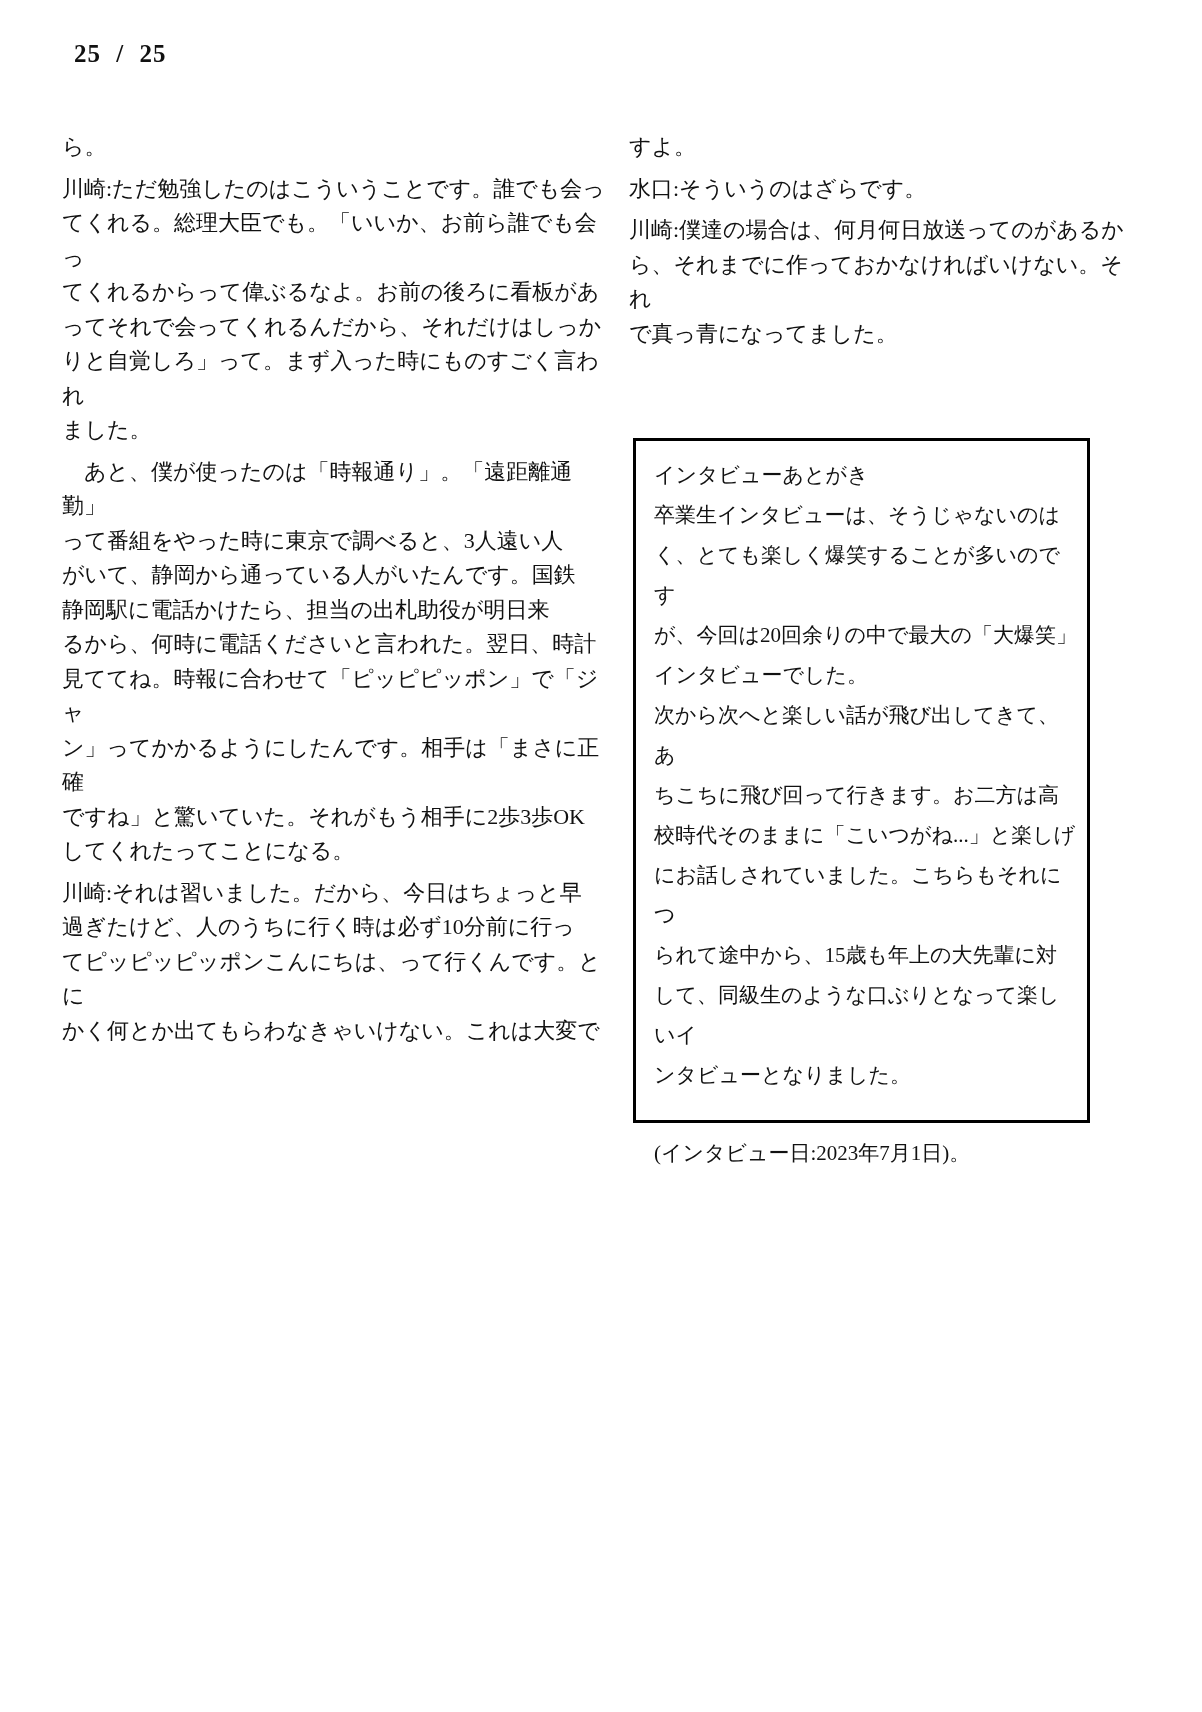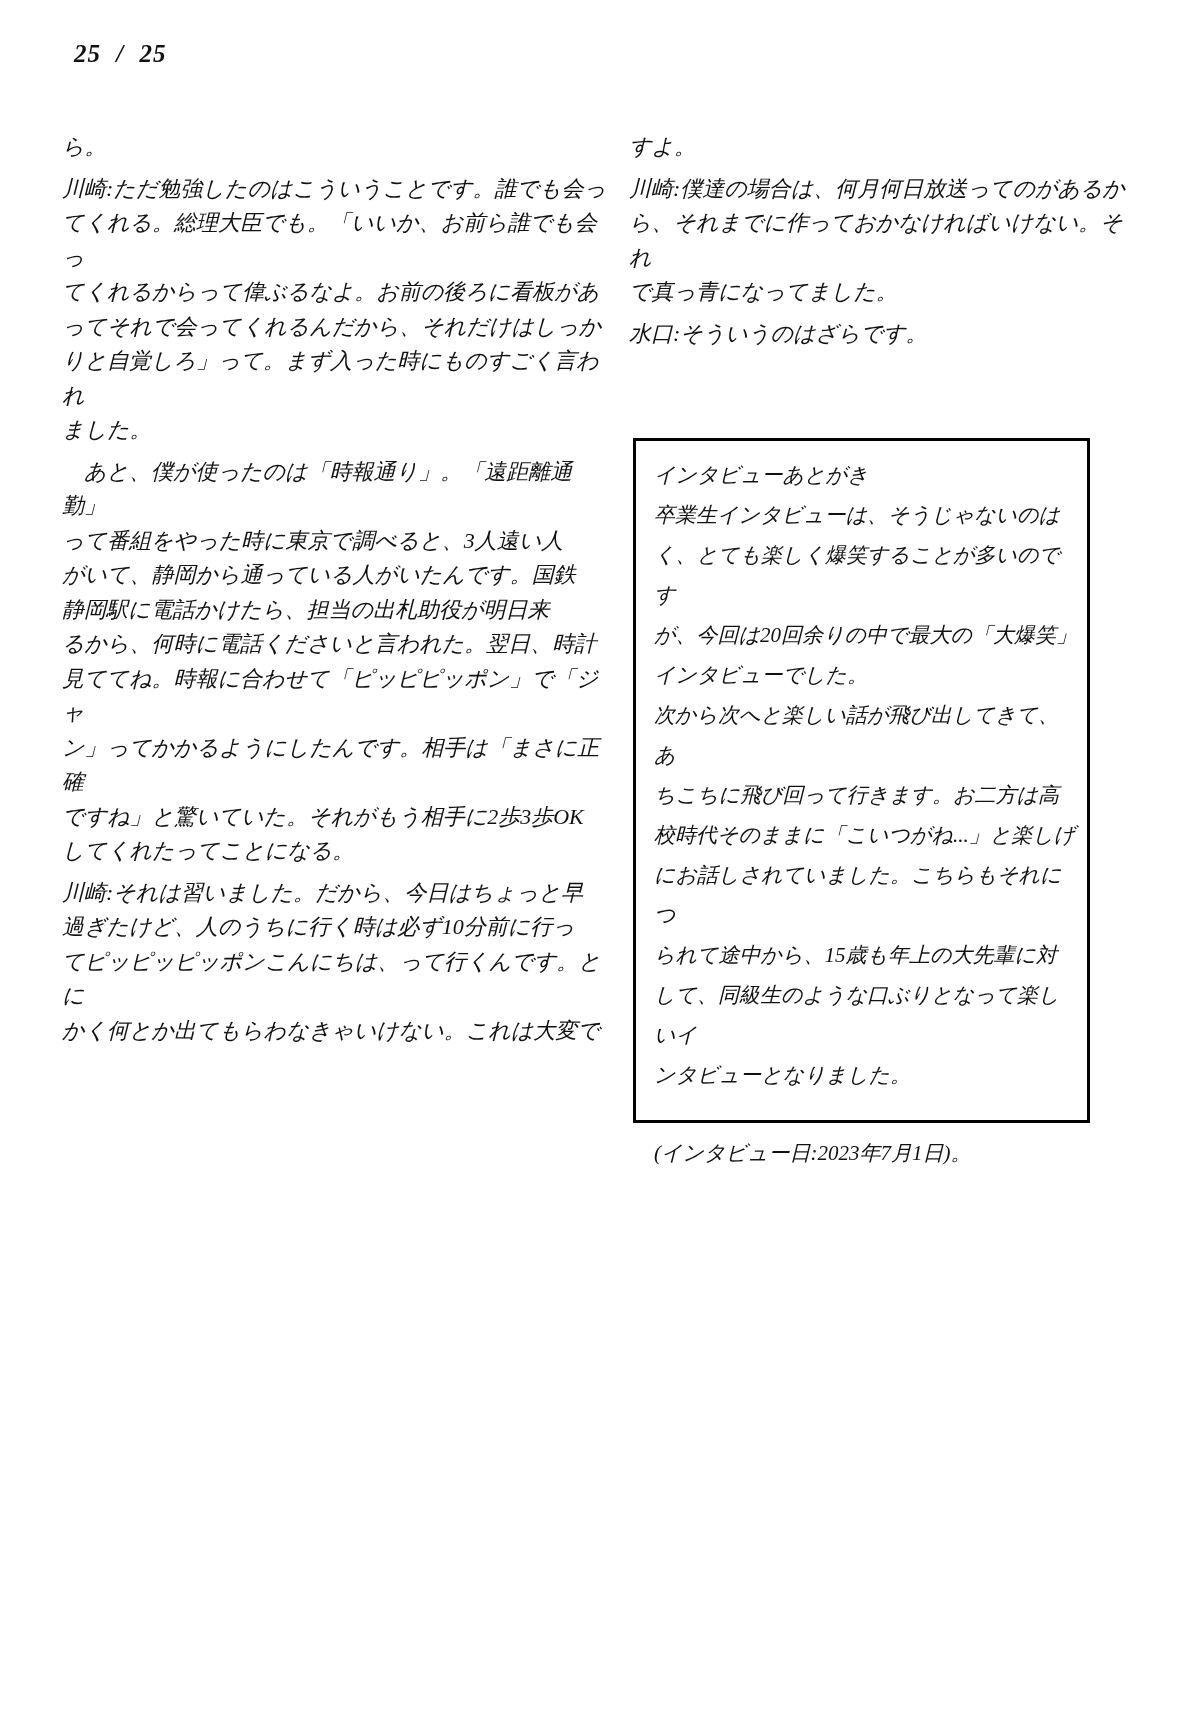--- a/index.html
+++ b/index.html
@@ -8,21 +8,20 @@
     background: #ffffff;
   }
   .sheet {
     position: relative;
     width: 1202px;
     height: 1712px;
     background: #ffffff;
     color: #111111;
     font-family: "Liberation Serif", "DejaVu Serif", serif;
     overflow: hidden;
-    font-style: italic;
   }
   .page-number {
     position: absolute;
     left: 74px;
     top: 40px;
     font-size: 25px;
     font-weight: bold;
     letter-spacing: 1px;
     word-spacing: 8px;
     color: #111111;
@@ -91,24 +90,24 @@
 ですね」と驚いていた。それがもう相手に2歩3歩OK
 してくれたってことになる。</p>
     <p>川崎:それは習いました。だから、今日はちょっと早
 過ぎたけど、人のうちに行く時は必ず10分前に行っ
 てピッピッピッポンこんにちは、って行くんです。とに
 かく何とか出てもらわなきゃいけない。これは大変で</p>
   </div>
 
   <div class="col col-right">
     <p>すよ。</p>
+    <p>水口:そういうのはざらです。</p>
     <p>川崎:僕達の場合は、何月何日放送ってのがあるか
 ら、それまでに作っておかなければいけない。それ
 で真っ青になってました。</p>
-    <p>水口:そういうのはざらです。</p>
   </div>
 
   <div class="afterword-box">
     <p class="box-title">インタビューあとがき</p>
     <p>卒業生インタビューは、そうじゃないのは
 く、とても楽しく爆笑することが多いのです
 が、今回は20回余りの中で最大の「大爆笑」
 インタビューでした。</p>
     <p>次から次へと楽しい話が飛び出してきて、あ
 ちこちに飛び回って行きます。お二方は高

